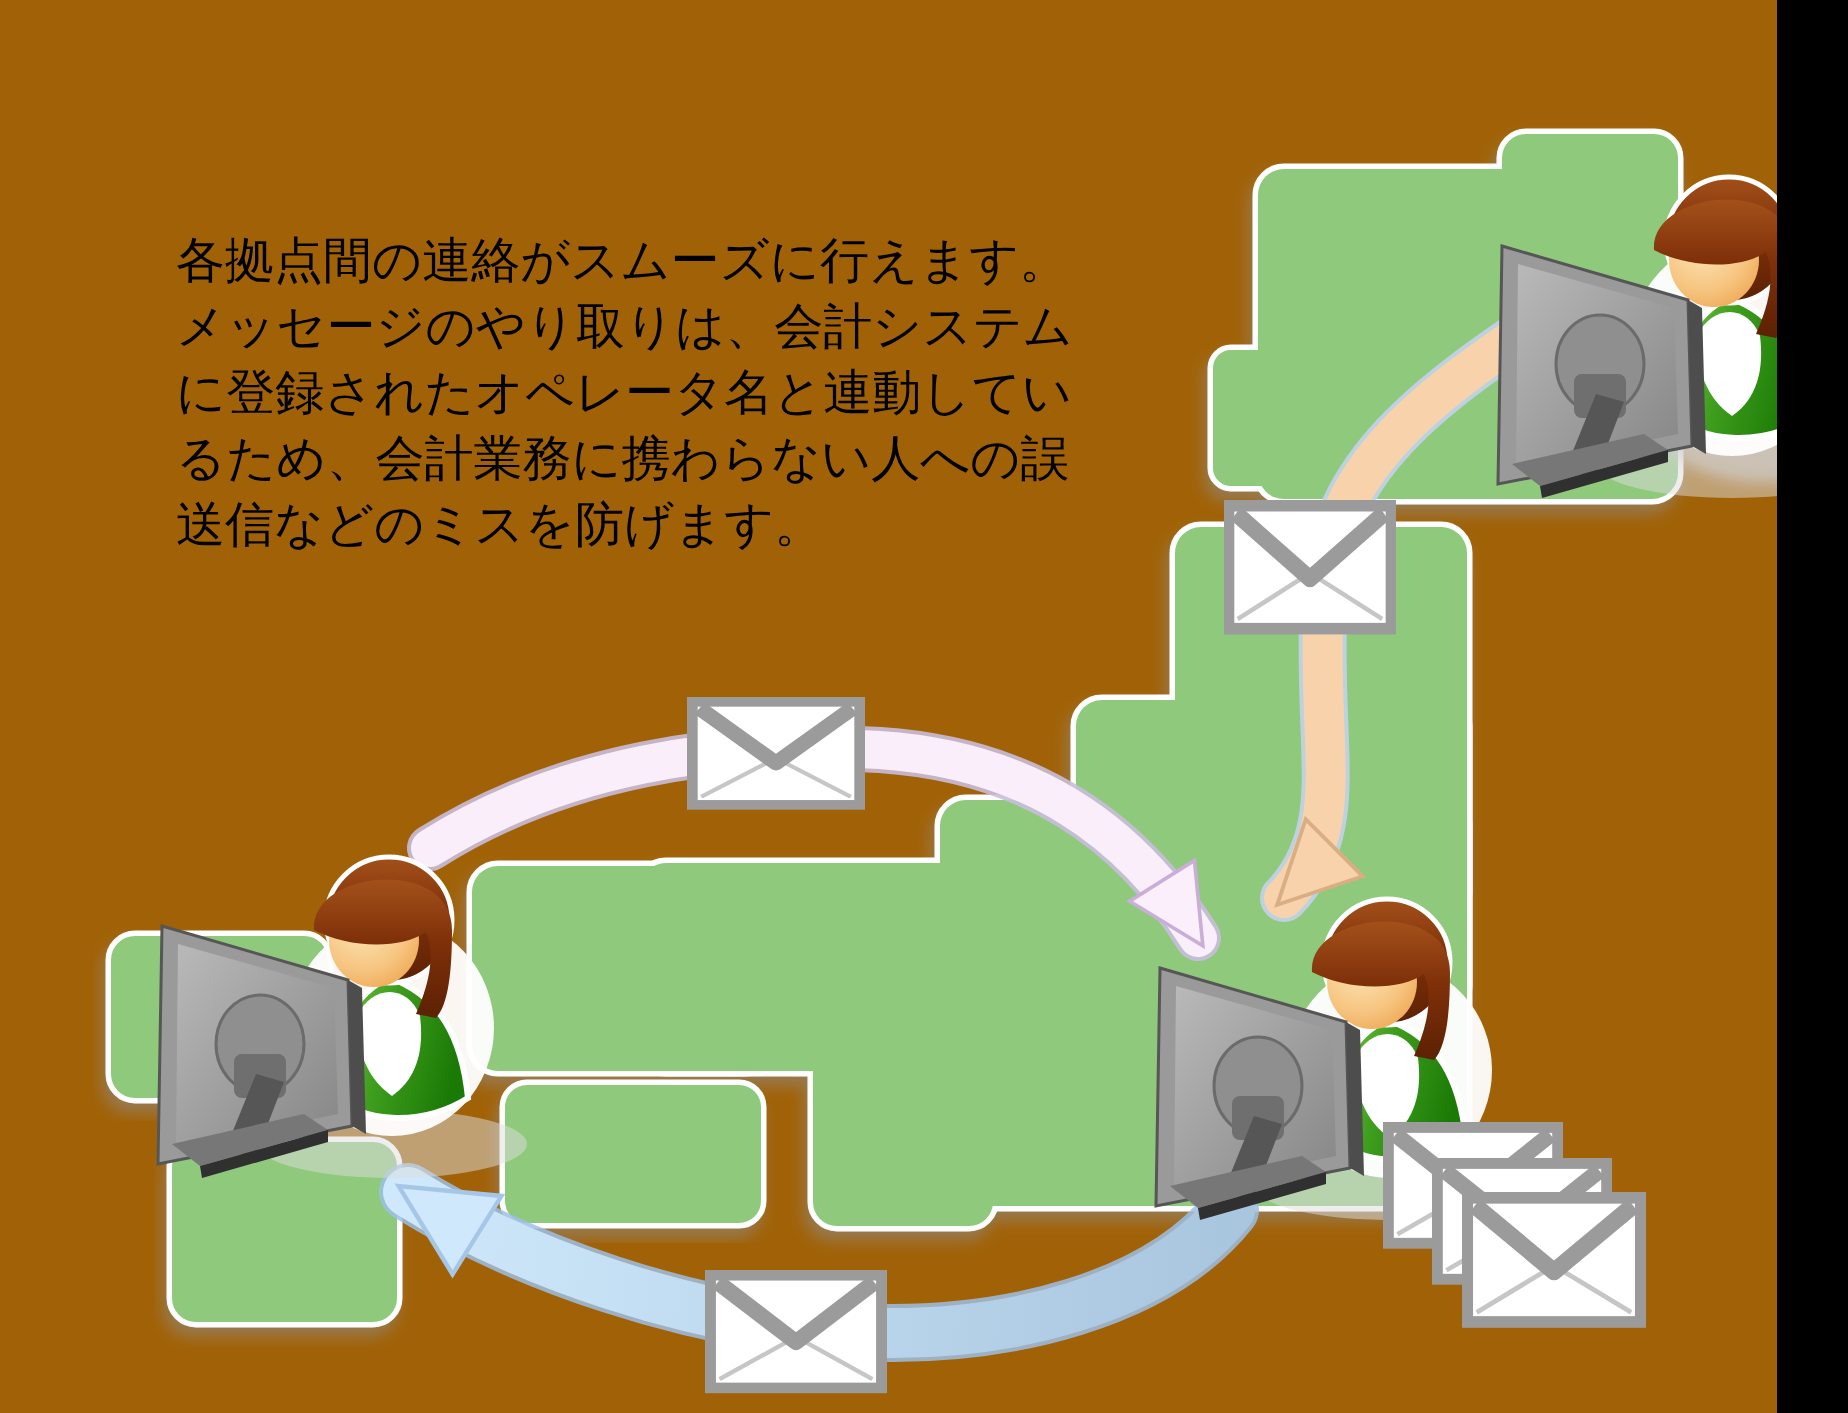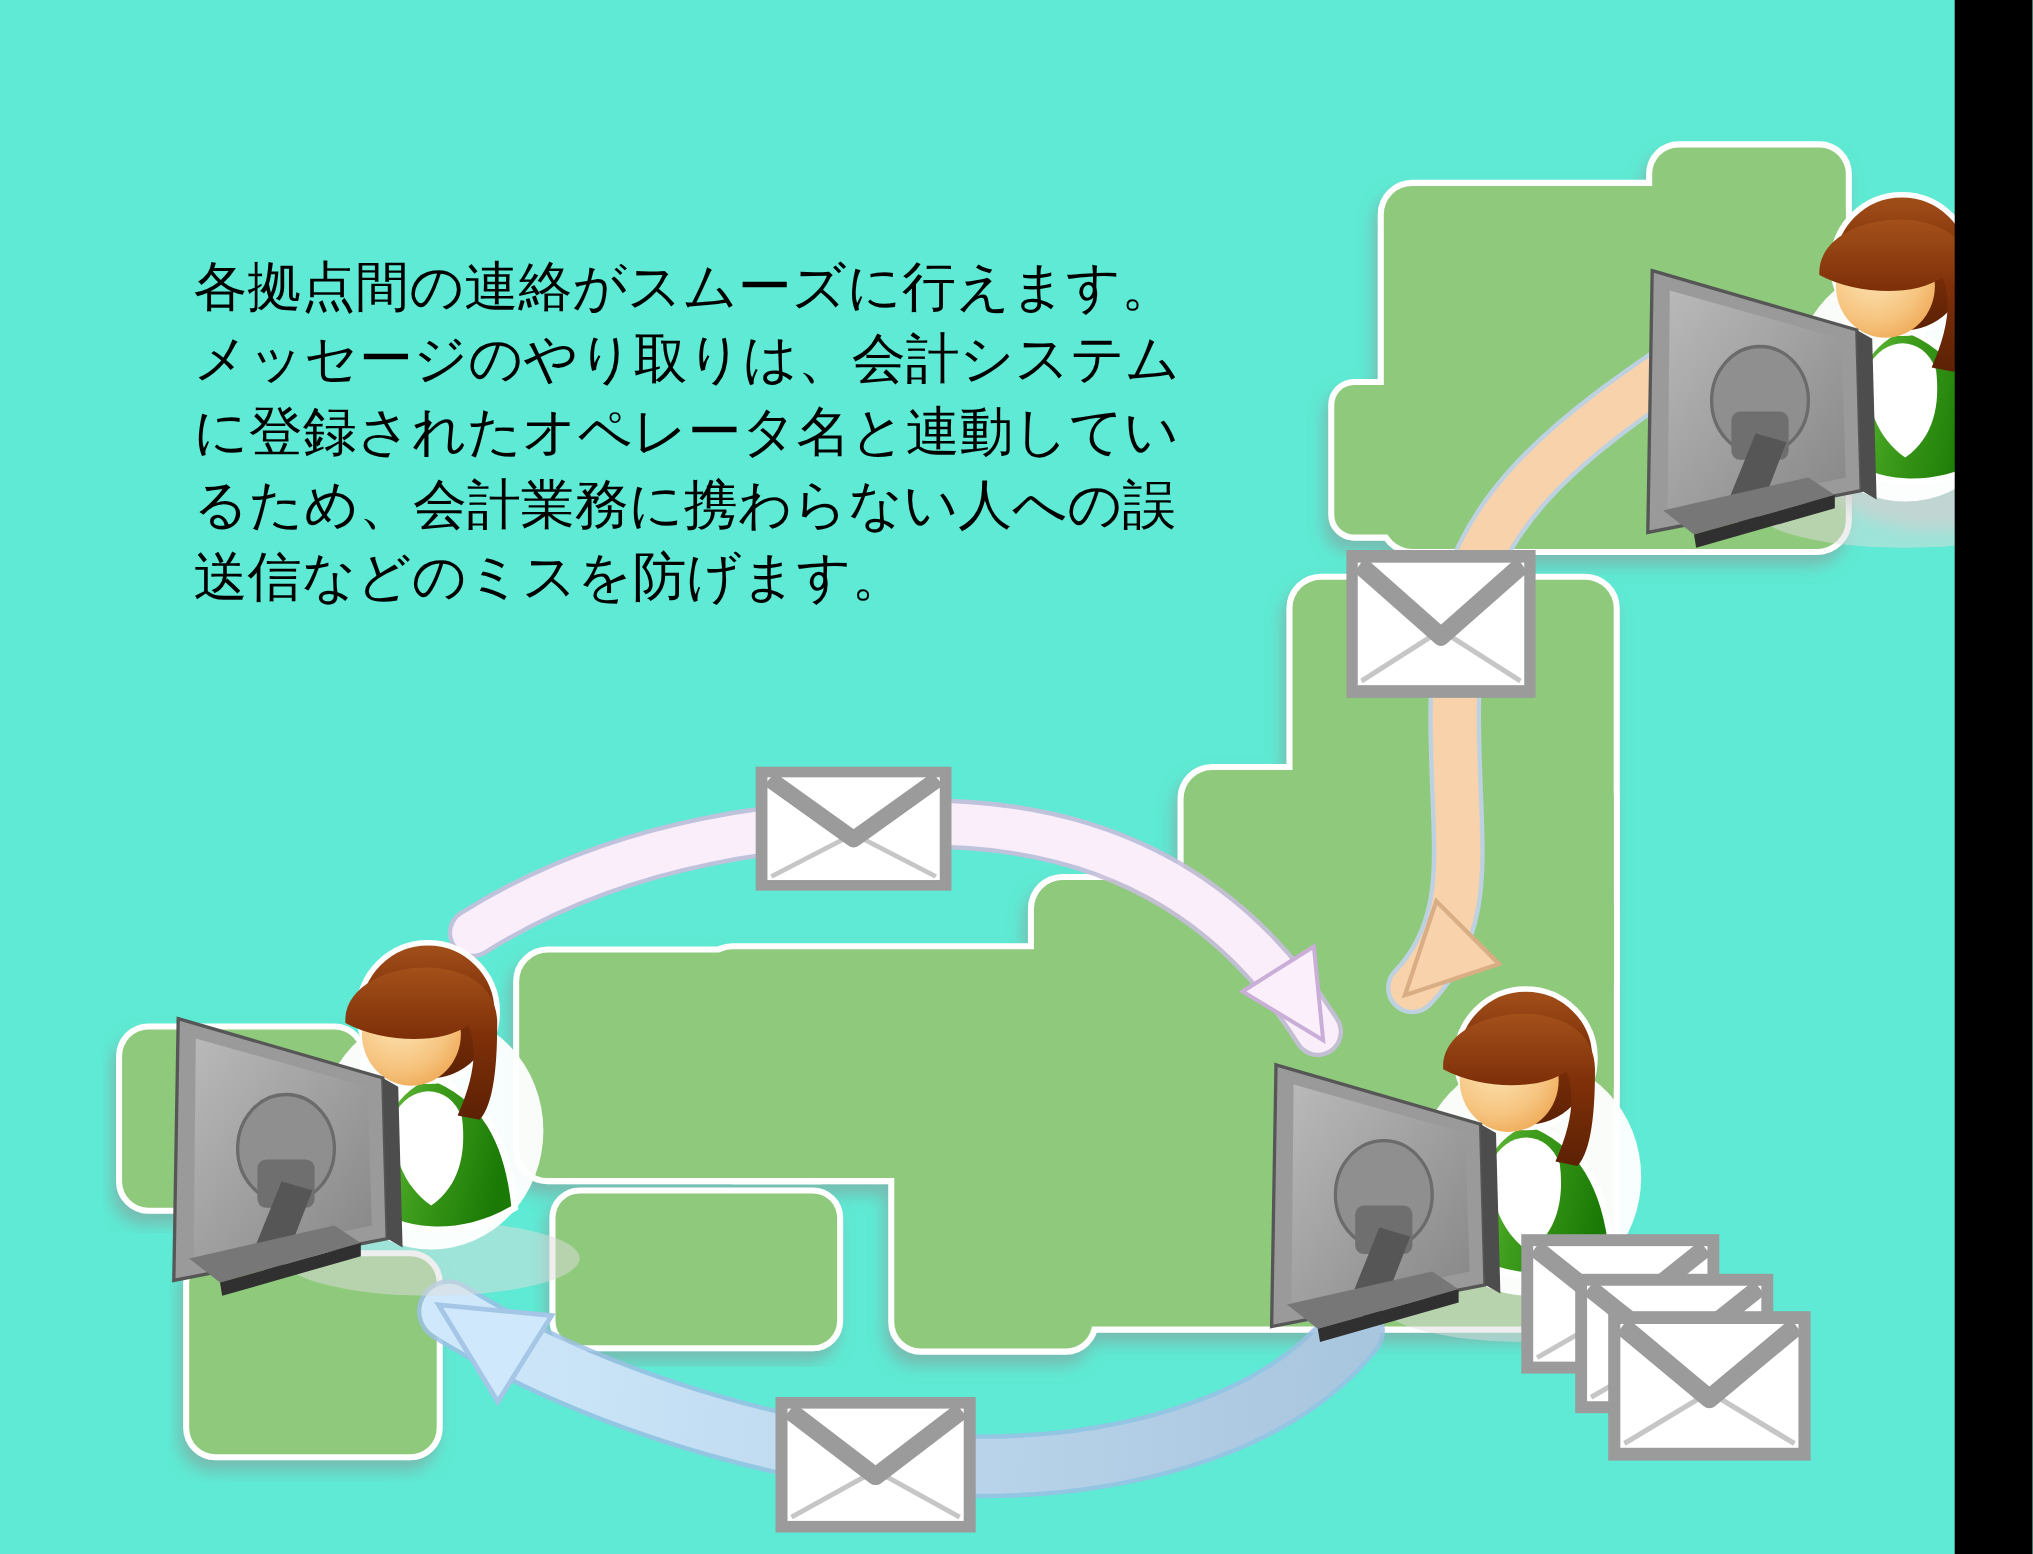--- a/index.html
+++ b/index.html
@@ -1,16 +1,16 @@
 <!DOCTYPE html>
 <html style="--map-green: #8ec97c; --map-border: #ffffff; --map-shadow: #8f8f8f; --arrow-peach: #f8d2aa; --arrow-peach-edge: #c3d2ec; --arrow-pink: #faeefb; --arrow-pink-edge: #c9bedc; --arrow-blue-start: #a9c6df; --arrow-blue-end: #cfe8fb; --arrow-blue-edge: #9cc0e4; --envelope-border: #9b9b9b; --envelope-fill: #ffffff; --crop-bar: #000000;"><head>
 <meta charset="utf-8">
 <style>
   html,body{margin:0;padding:0;background:#fff;}
-  .stage{position:relative;width:1848px;height:1413px;background:#5eead4;overflow:hidden;
+  .stage{position:relative;width:1848px;height:1413px;background:#a16207;overflow:hidden;
          font-family:"DejaVu Sans","Liberation Sans",sans-serif;}
   .stage svg{position:absolute;left:0;top:0;}
   .desc{position:absolute;left:176px;top:228px;width:960px;
         font-size:49px;line-height:66px;color:#000;
         white-space:pre-line;letter-spacing:0px;}
 </style>
 </head>
 <body>
 
 <div class="stage">

